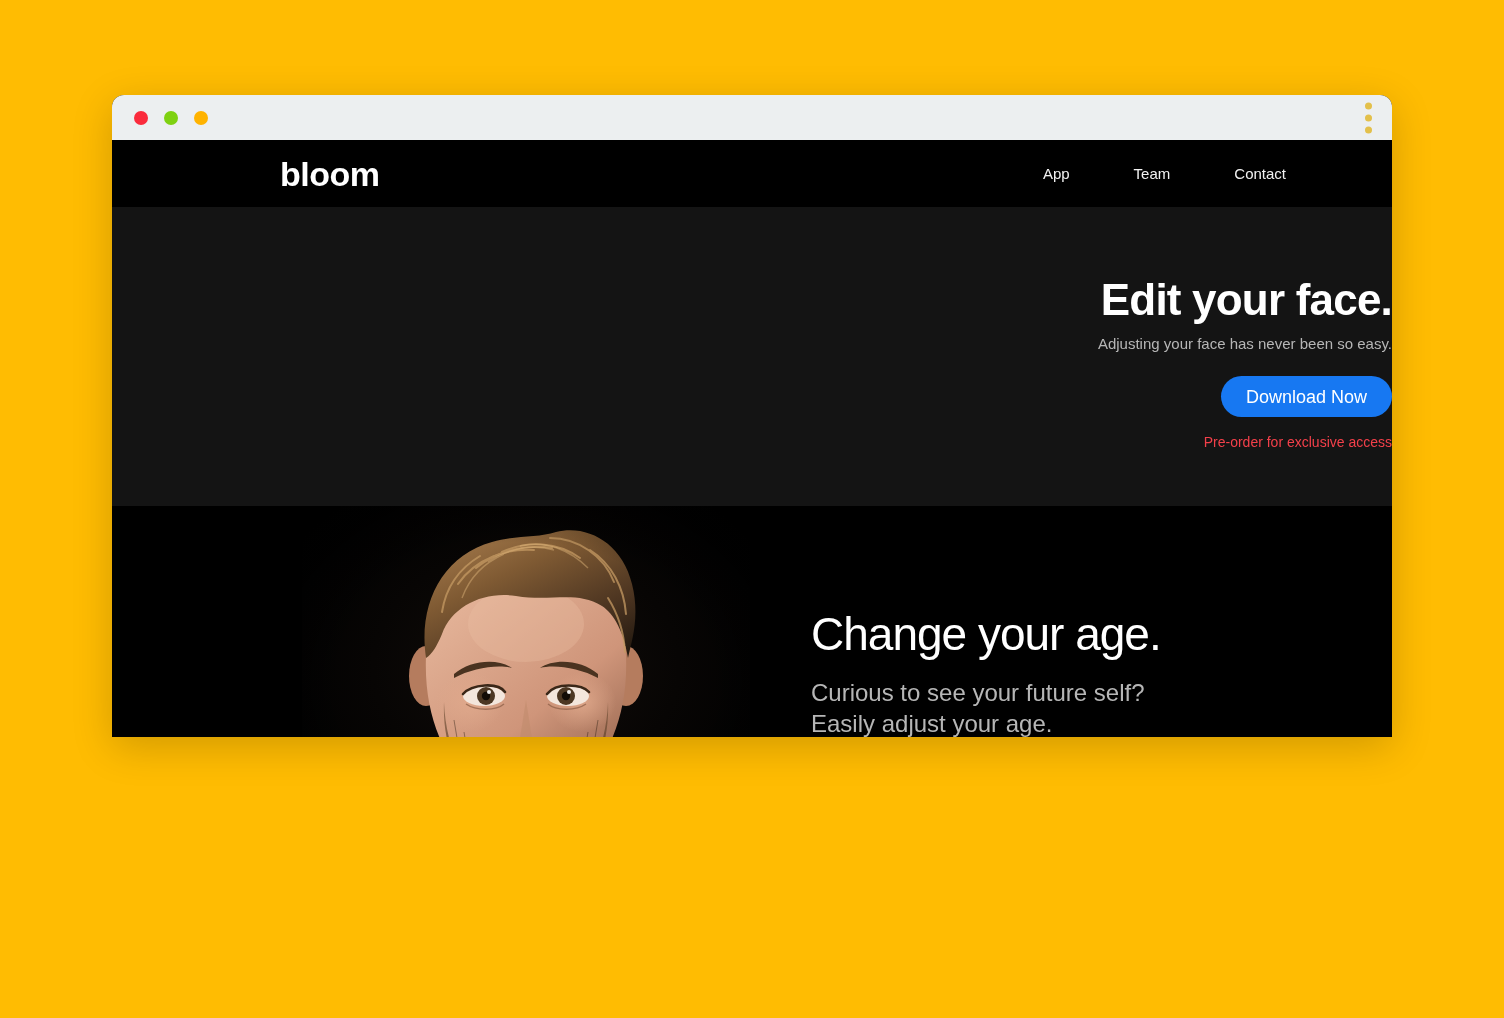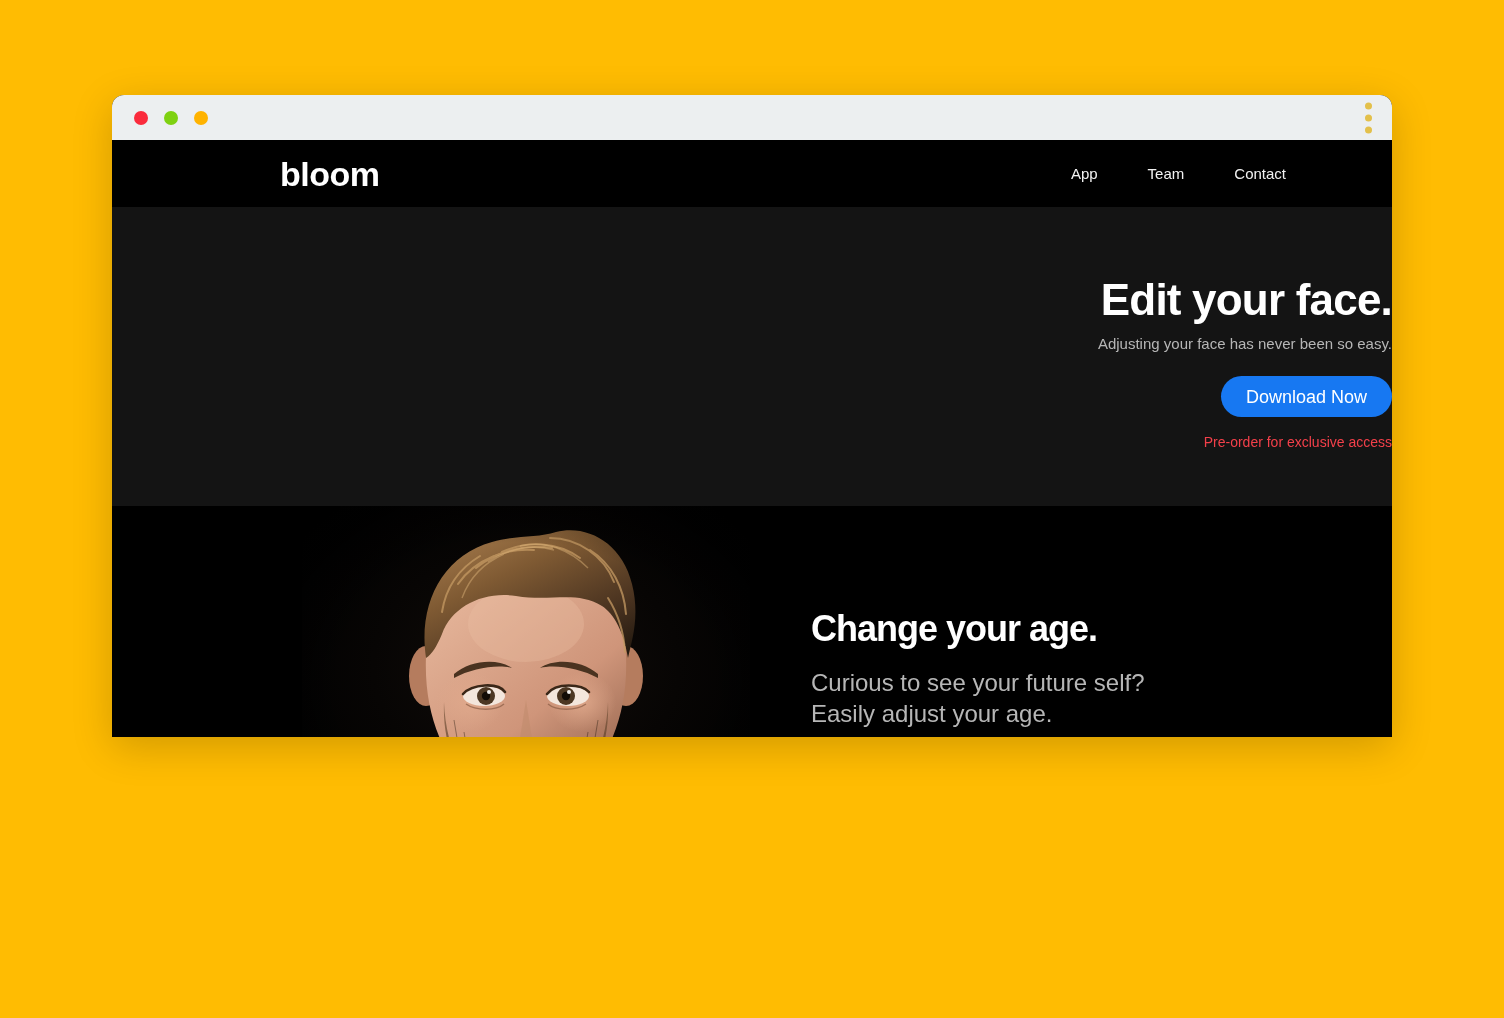--- a/index.html
+++ b/index.html
@@ -89,21 +89,21 @@
     font-size: 34px;
     font-weight: bold;
     letter-spacing: -0.5px;
     line-height: 1;
   }
 
   .nav {
     margin-left: auto;
     display: flex;
     align-items: center;
-    gap: 50px;
+    gap: 64px;
     padding-right: 106px;
   }
 
   .nav-link {
     color: #f2f2f2;
     font-size: 15px;
     text-decoration: none;
     line-height: 1;
     white-space: nowrap;
   }
@@ -177,22 +177,22 @@
 
   .feature-copy {
     position: absolute;
     left: 699px;
     top: 104px;
     width: 520px;
   }
 
   .feature-title {
     color: #ffffff;
-    font-size: 36px;
-    font-weight: bold;
+    font-size: 46px;
+    font-weight: normal;
     letter-spacing: -1px;
     line-height: 1.05;
   }
 
   .feature-text {
     color: #b6b6b6;
     font-size: 24px;
     line-height: 1.28;
     margin-top: 20px;
     white-space: pre-line;

